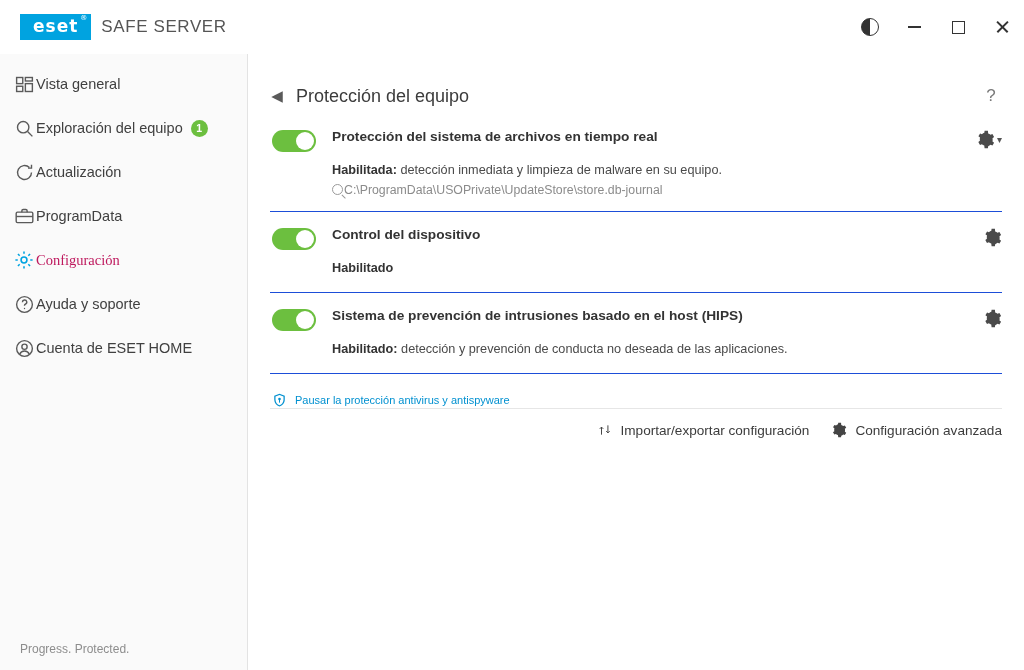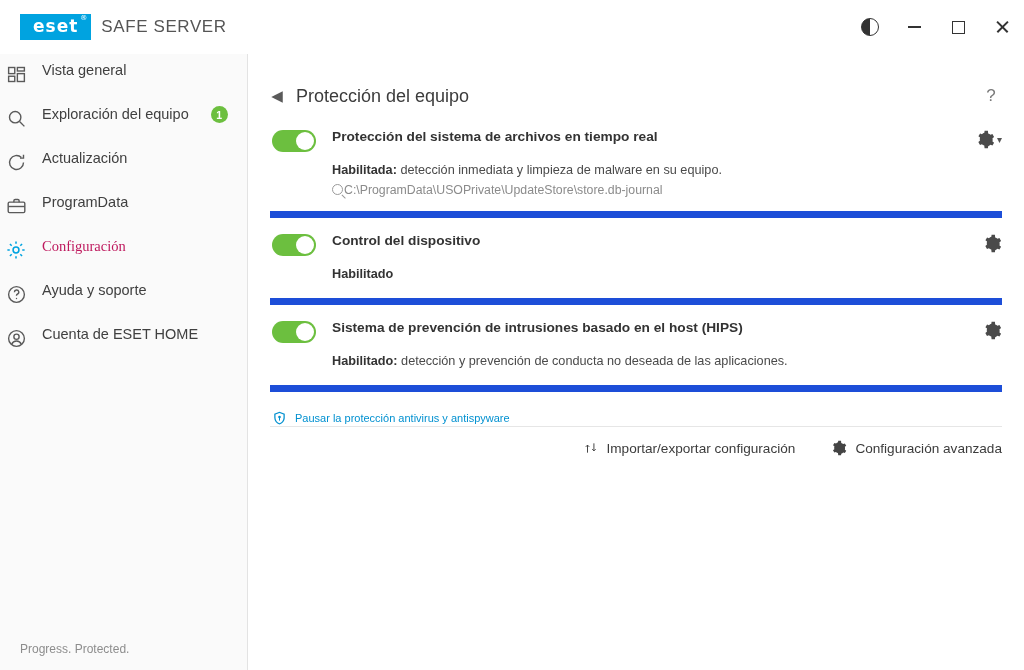--- a/index.html
+++ b/index.html
@@ -87,24 +87,23 @@
     flex-shrink: 0;
     background: #fafafa;
     border-right: 1px solid #e3e3e3;
     position: relative;
     display: flex;
     flex-direction: column;
   }
   .nav { padding-top: 8px; }
   .nav-item {
     display: flex;
-    align-items: flex-start;
+    align-items: center;
     height: 44px;
-    padding-left: 4px;
-    gap: 14px;
+    padding-left: 12px;
     color: #404040;
     font-size: 14.5px;
     position: relative;
     cursor: default;
   }
   .nav-item.active { color: #be185d; font-family: Liberation Serif, serif; }
   .nav-ico {
     width: 24px; height: 24px;
     display: flex; align-items: center; justify-content: center;
     color: #5a5a5a;
@@ -161,21 +160,21 @@
     font-size: 17px;
     width: 22px; text-align: center;
     cursor: pointer;
   }
 
   .list { padding: 0 22px 0 22px; }
   .row {
     display: flex;
     align-items: flex-start;
     padding: 14px 0 14px 0;
-    border-bottom: 7px solid #1d4ed8;
+    border-bottom: 1px solid #1d4ed8;
     min-height: 52px;
   }
   .row:first-child { padding-top: 12px; }
   .toggle {
     width: 44px; height: 22px;
     border-radius: 11px;
     flex-shrink: 0;
     position: relative;
     margin: 2px 16px 0 2px;
     cursor: pointer;
@@ -255,21 +254,21 @@
 
   
   .footer {
     height: 44px;
     flex-shrink: 0;
     border-top: 1px solid #e6e6e6;
     margin: 0 22px 0 22px;
     display: flex;
     align-items: center;
     justify-content: flex-end;
-    gap: 36px;
+    gap: 22px;
     color: #3c3c3c;
     font-size: 13.6px;
   }
   .footer-item {
     display: flex;
     align-items: center;
     gap: 8px;
     cursor: pointer;
   }
   .ie-ico { width: 14px; height: 16px; color: #444; }

